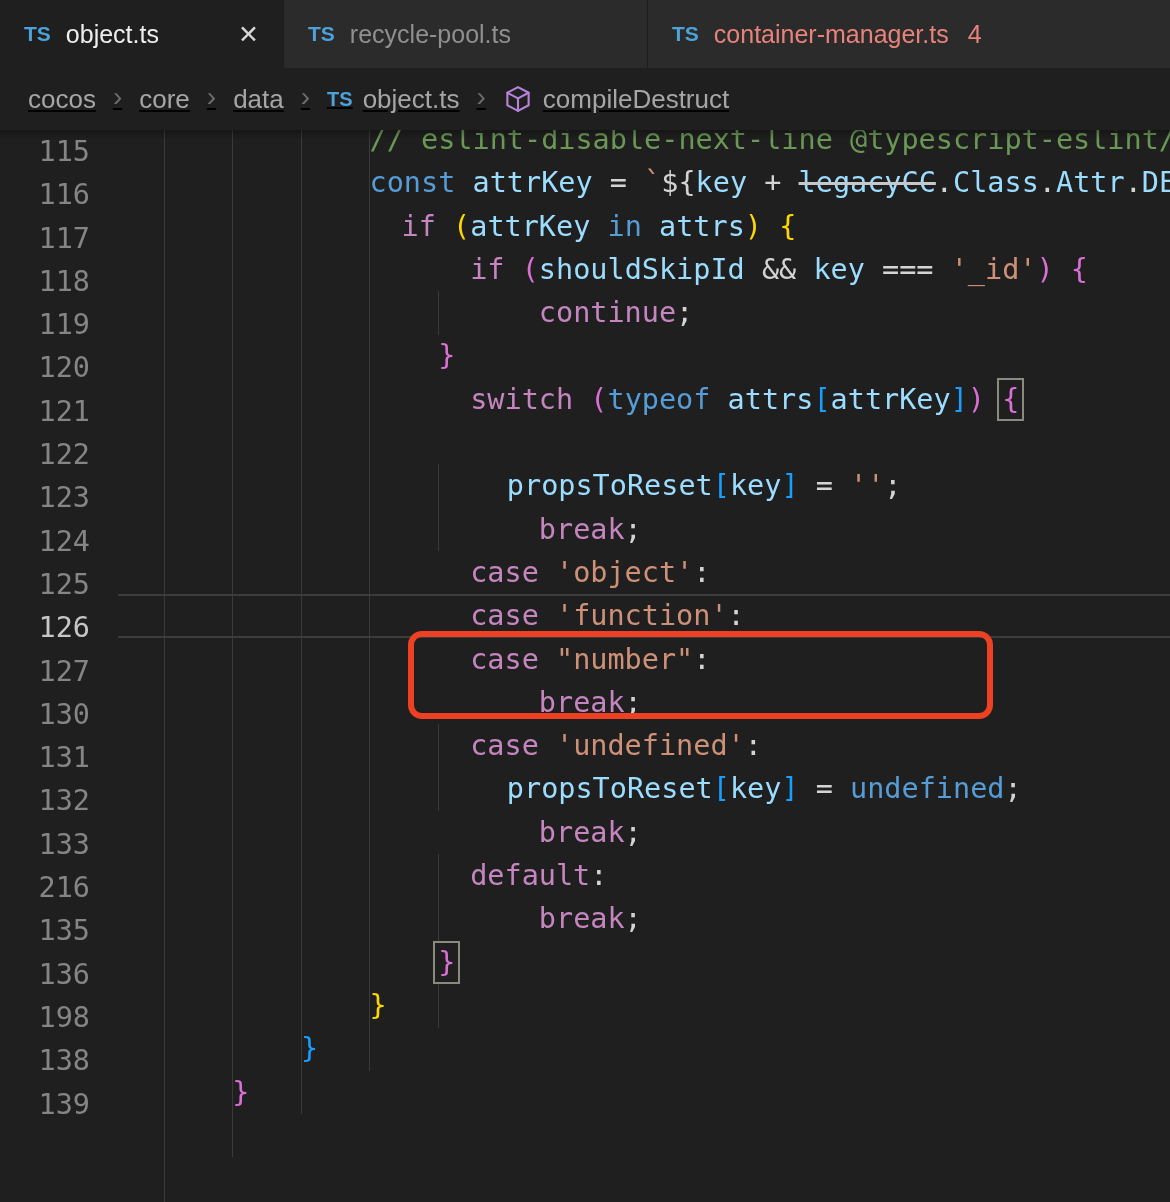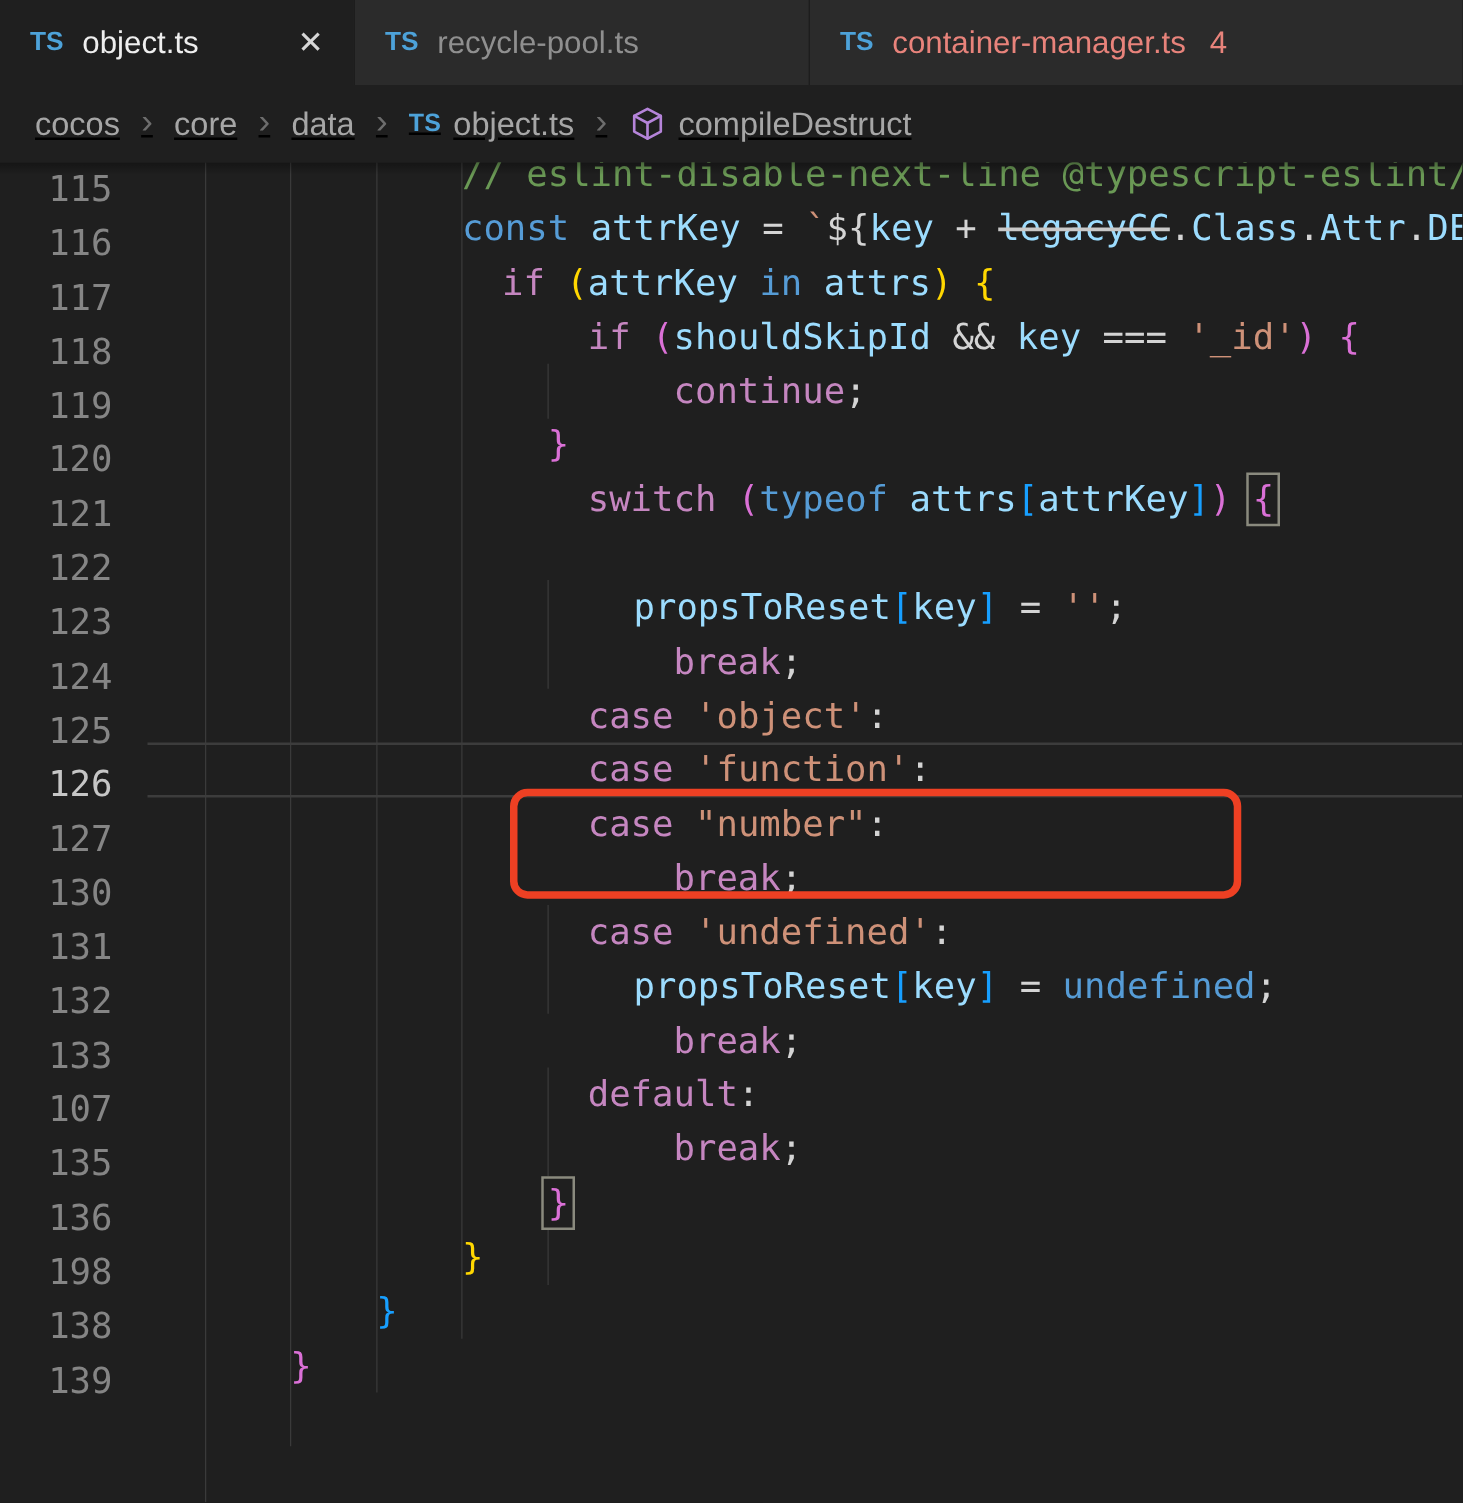--- a/index.html
+++ b/index.html
@@ -129,21 +129,21 @@
       <div class="row"><span class="ln">122</span></div>
       <div class="row"><span class="ln">123</span><span class="codetext"><span class="tk-ws">                        </span><span class="tk-v">propsToReset</span><span class="tk-b3">[</span><span class="tk-v">key</span><span class="tk-b3">]</span><span class="tk-op"> = </span><span class="tk-s">''</span><span class="tk-op">;</span></span></div>
       <div class="row"><span class="ln">124</span><span class="codetext"><span class="tk-ws">                        </span><span class="tk-kw">break</span><span class="tk-op">;</span></span></div>
       <div class="row"><span class="ln">125</span><span class="codetext"><span class="tk-ws">                    </span><span class="tk-kw">case</span><span class="tk-op"> </span><span class="tk-s">'object'</span><span class="tk-op">:</span></span></div>
       <div class="row current"><span class="ln">126</span><span class="codetext"><span class="tk-ws">                    </span><span class="tk-kw">case</span><span class="tk-op"> </span><span class="tk-s">'function'</span><span class="tk-op">:</span></span></div>
       <div class="row"><span class="ln">127</span><span class="codetext"><span class="tk-ws">                    </span><span class="tk-kw">case</span><span class="tk-op"> </span><span class="tk-s">"number"</span><span class="tk-op">:</span></span></div>
       <div class="row"><span class="ln">130</span><span class="codetext"><span class="tk-ws">                        </span><span class="tk-kw">break</span><span class="tk-op">;</span></span></div>
       <div class="row"><span class="ln">131</span><span class="codetext"><span class="tk-ws">                    </span><span class="tk-kw">case</span><span class="tk-op"> </span><span class="tk-s">'undefined'</span><span class="tk-op">:</span></span></div>
       <div class="row"><span class="ln">132</span><span class="codetext"><span class="tk-ws">                        </span><span class="tk-v">propsToReset</span><span class="tk-b3">[</span><span class="tk-v">key</span><span class="tk-b3">]</span><span class="tk-op"> = </span><span class="tk-kb">undefined</span><span class="tk-op">;</span></span></div>
       <div class="row"><span class="ln">133</span><span class="codetext"><span class="tk-ws">                        </span><span class="tk-kw">break</span><span class="tk-op">;</span></span></div>
-      <div class="row"><span class="ln">107</span><span class="codetext"><span class="tk-ws">                    </span><span class="tk-kw">default</span><span class="tk-op">:</span></span></div>
+      <div class="row"><span class="ln">216</span><span class="codetext"><span class="tk-ws">                    </span><span class="tk-kw">default</span><span class="tk-op">:</span></span></div>
       <div class="row"><span class="ln">135</span><span class="codetext"><span class="tk-ws">                        </span><span class="tk-kw">break</span><span class="tk-op">;</span></span></div>
       <div class="row"><span class="ln">136</span><span class="codetext"><span class="tk-ws">                    </span><span class="tk-b2m">}</span></span></div>
       <div class="row"><span class="ln">198</span><span class="codetext"><span class="tk-ws">                </span><span class="tk-b1">}</span></span></div>
       <div class="row"><span class="ln">138</span><span class="codetext"><span class="tk-ws">            </span><span class="tk-b3">}</span></span></div>
       <div class="row"><span class="ln">139</span><span class="codetext"><span class="tk-ws">        </span><span class="tk-b2">}</span></span></div>
     </div>
 
   <div class="annotation-box"></div>
 </div>
 

